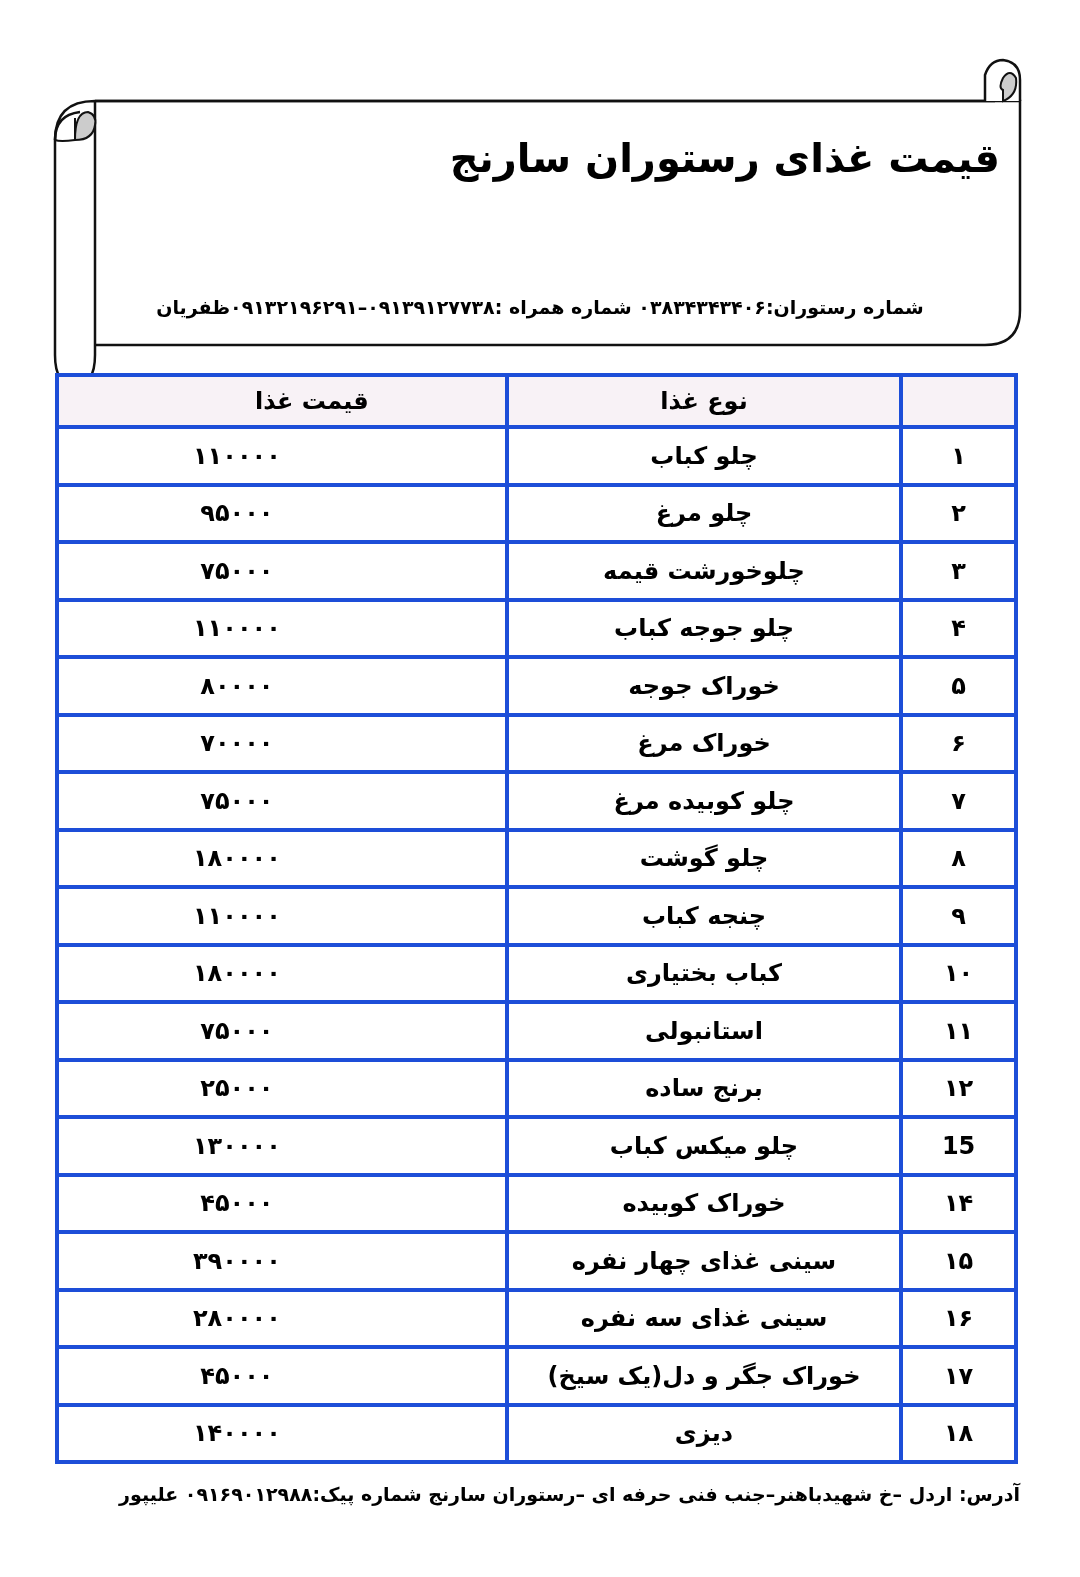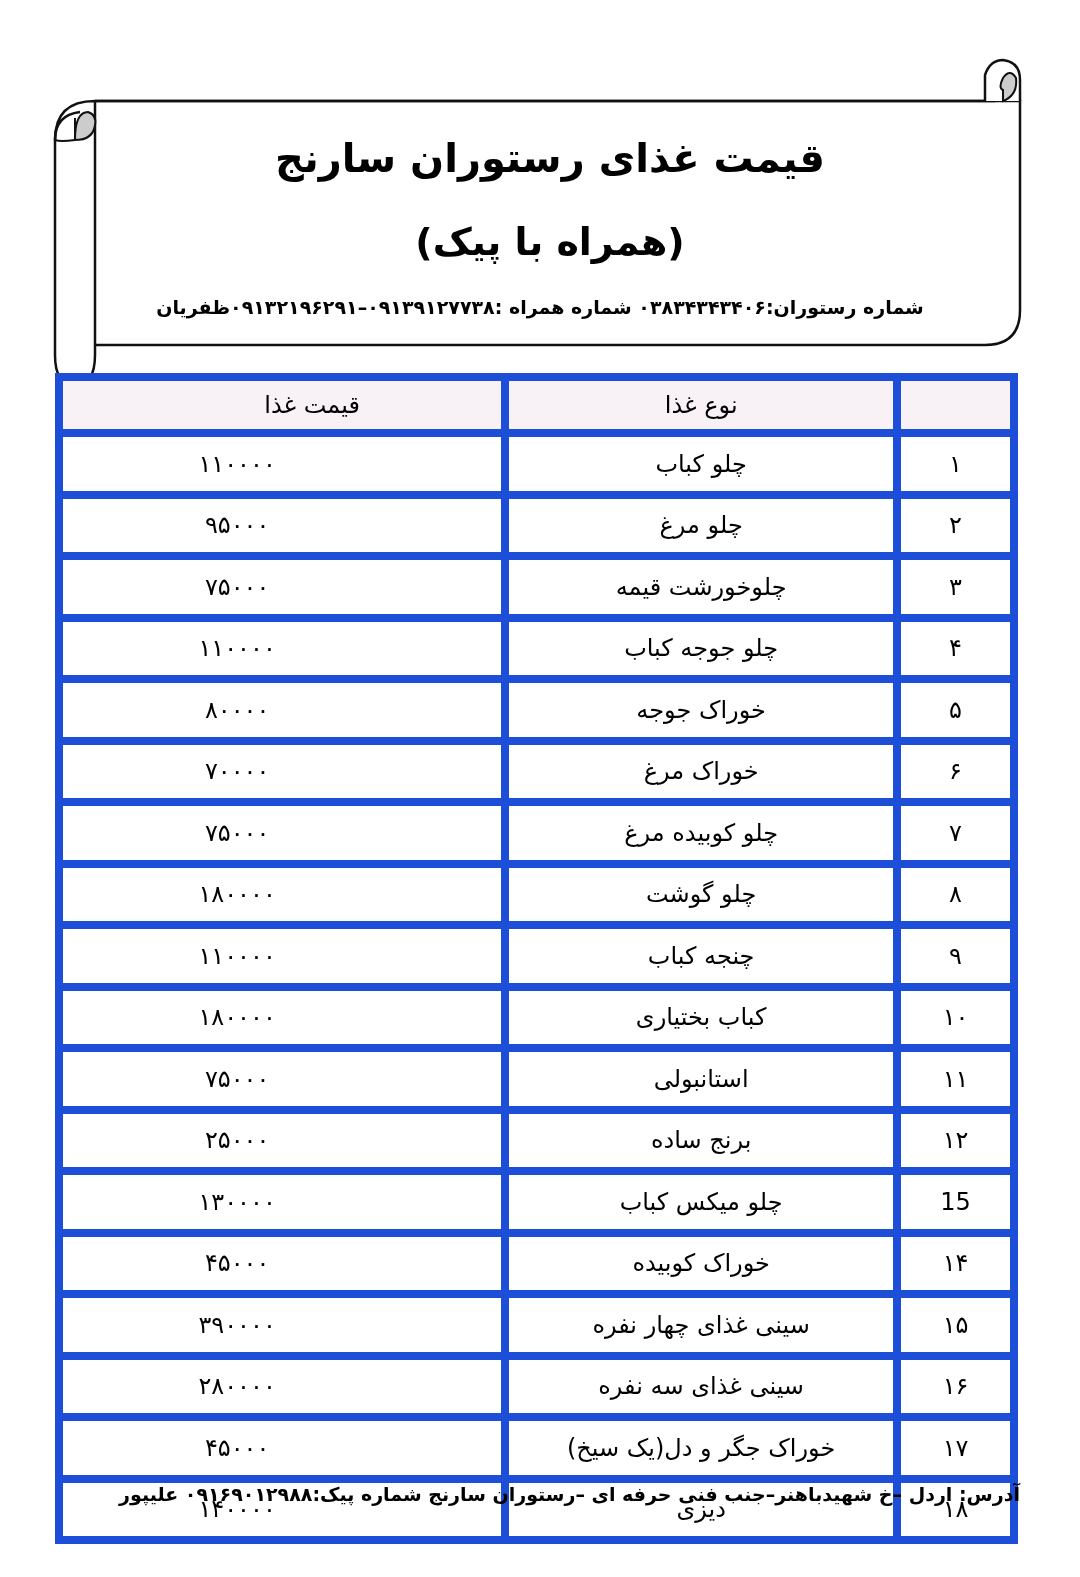--- a/index.html
+++ b/index.html
@@ -4,38 +4,38 @@
 <style>
   html, body { margin: 0; padding: 0; background: #ffffff; }
   body {
     width: 1080px; height: 1577px; position: relative; overflow: hidden;
     font-family: "DejaVu Sans", sans-serif; color: #000;
   }
   
   .scroll { position: absolute; left: 0; top: 0; width: 1080px; height: 400px; }
   .scroll svg { position: absolute; left: 0; top: 0; }
   .banner-title {
-    position: absolute; left: 100px; width: 900px; top: 128px; text-align: center;
+    position: absolute; left: 100px; width: 900px; top: 128px; text-align: right;
     font-size: 40px; font-weight: bold; direction: rtl; line-height: 60px;
   }
   .banner-subtitle {
     position: absolute; left: 100px; width: 900px; top: 212px; text-align: center;
     font-size: 38px; font-weight: bold; direction: rtl; line-height: 60px;
   }
   .banner-contact {
     position: absolute; left: 120px; width: 840px; top: 292px; text-align: center;
     font-size: 19px; font-weight: bold; direction: rtl; white-space: nowrap; line-height: 30px;
   }
   
   .menu-table {
     position: absolute; left: 55px; top: 373px; width: 963px;
     border-collapse: collapse; direction: rtl;
   }
   .menu-table th, .menu-table td {
-    border: 8px solid #1d4ed8; text-align: center; font-weight: normal;
+    border: 4px solid #1d4ed8; text-align: center; font-weight: bold;
     padding: 0; vertical-align: middle;
   }
   .menu-table thead th {
     background: #f8f2f6; height: 48px; font-size: 24px;
   }
   .menu-table tbody td { height: 53.5px; font-size: 24px; border-radius: 14px; }
   .col-num { width: 106px; }
   .col-name { width: 374px; }
   .col-price { width: 427px; }
   .price-cell { padding-right: 0; }
@@ -59,21 +59,20 @@
     <path d="M 95 101 Q 55 101 55 140 L 55 355 Q 55 385 75 385 Q 95 385 95 355 L 95 101" fill="#fff" stroke="#111" stroke-width="2.5"></path>
     <path d="M 75 140 Q 75 112 88 112 Q 97 115 95 125 Q 93 140 75 140 Z" fill="#cccccc" stroke="#111" stroke-width="2"></path>
     <path d="M 55 140 Q 55 115 80 112" fill="none" stroke="#111" stroke-width="2.5"></path>
     <path d="M 55 140 Q 60 142 75 140" fill="none" stroke="#111" stroke-width="2"></path>
     <line x1="75" y1="118" x2="75" y2="140" stroke="#111" stroke-width="2"></line>
 
     <path d="M 985 101 L 985 75 Q 990 60 1003 60 Q 1020 62 1020 80 L 1020 101" fill="#fff" stroke="#111" stroke-width="2.5"></path>
     <path d="M 1003 78 Q 1010 68 1016 78 Q 1018 95 1003 101 L 1003 90 Q 998 88 1003 78 Z" fill="#cccccc" stroke="#111" stroke-width="2"></path>
   </svg>
   <div class="banner-title">قیمت غذای رستوران سارنج</div>
-  <div class="banner-subtitle">(همراه با پیک)</div>
   <div class="banner-contact">شماره رستوران:۰۳۸۳۴۳۴۳۴۰۶ شماره همراه :۰۹۱۳۹۱۲۷۷۳۸–۰۹۱۳۲۱۹۶۲۹۱ظفریان</div>
 </div>
 
 <table class="menu-table">
   <thead>
     <tr>
       <th class="col-num"></th>
       <th class="col-name">نوع غذا</th>
       <th class="col-price"><span class="header-price-text">قیمت غذا</span></th>
     </tr>

